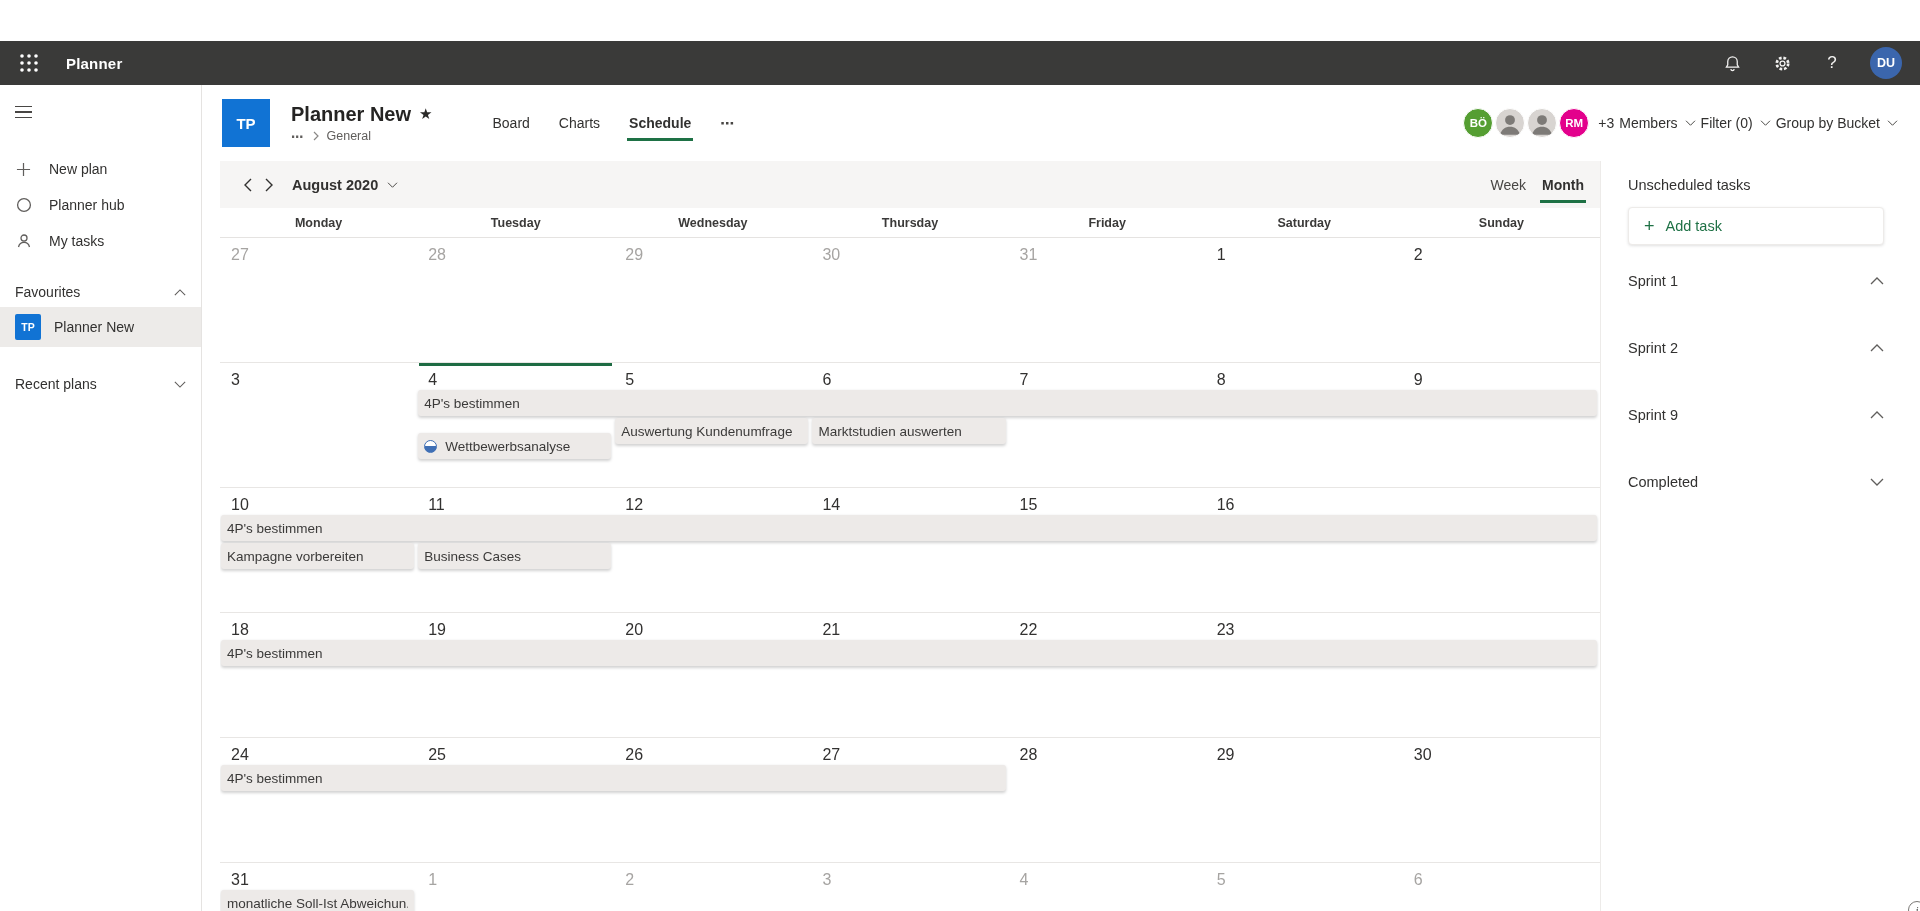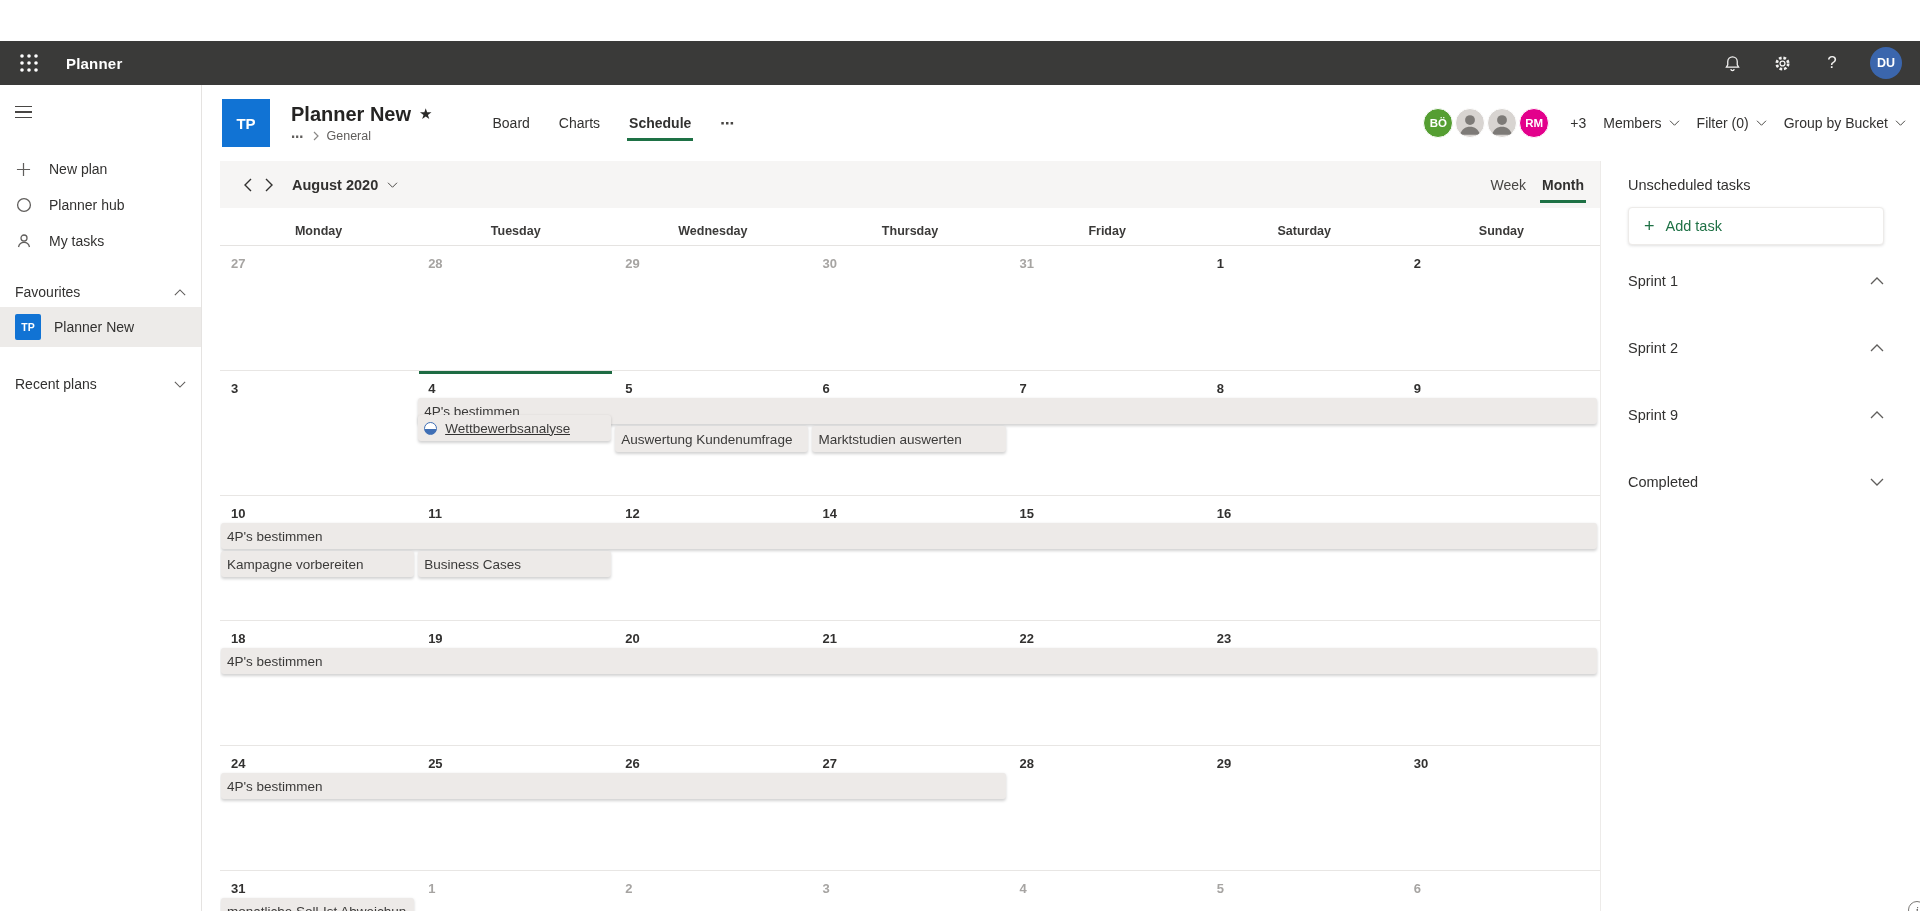--- a/index.html
+++ b/index.html
@@ -41,45 +41,45 @@
   .plan-title { font-size:20px; font-weight:600; color:#252423; }
   .fav-star { font-size:15px; color:#2b2a29; cursor:pointer; }
   .breadcrumb { display:flex; align-items:center; gap:8px; margin-top:3px; font-size:12.5px; color:#605e5c; }
   .crumb-more { letter-spacing:1px; cursor:pointer; font-weight:700; }
   .crumb-link { cursor:pointer; }
   .tabs { display:flex; gap:25px; margin-left:58px; align-items:center; }
   .tab { font-size:14px; color:#323130; cursor:pointer; position:relative; padding:4px 2px; }
   .tab.active { font-weight:700; }
   .tab.active::after { content:""; position:absolute; left:0; right:0; bottom:-6px; height:3px; background:#1e7145; }
   .tab.more { color:#484644; letter-spacing:1px; font-weight:700; }
-  .header-right { margin-left:auto; display:flex; align-items:center; gap:17px; padding-right:14px; }
+  .header-right { margin-left:auto; display:flex; align-items:center; gap:5px; padding-right:22px; }
   .avatars { display:flex; }
   .avatar { width:30px; height:30px; border-radius:50%; color:#fff; font-size:11.5px; font-weight:700; display:flex; align-items:center; justify-content:center; margin-left:2px; cursor:pointer; border:1px solid #fff; overflow:hidden; }
   .avatar.photo { background:#d8d4d1; }
   .overflow-count { font-size:14px; color:#323130; margin-left:4px; cursor:pointer; }
   .dropdown { display:flex; align-items:center; gap:7px; font-size:14px; color:#323130; cursor:pointer; }
 
   
   .content { flex:1; display:flex; min-height:0; }
   .calendar-section { width:1398px; flex:none; padding-left:18px; display:flex; flex-direction:column; min-height:0; }
 
   .cal-toolbar { height:47px; flex:none; background:#f6f5f4; display:flex; align-items:center; padding:0 16px; }
   .nav-arrow { width:22px; height:22px; display:flex; align-items:center; justify-content:center; cursor:pointer; }
   .month-label { display:flex; align-items:center; gap:9px; margin-left:12px; font-size:14.5px; font-weight:600; color:#323130; cursor:pointer; }
   .view-toggle { margin-left:auto; display:flex; gap:16px; align-items:center; }
   .view-opt { font-size:14px; color:#484644; cursor:pointer; position:relative; }
   .view-opt.active { font-weight:700; color:#323130; }
   .view-opt.active::after { content:""; position:absolute; left:-2px; right:-2px; bottom:-10px; height:3px; background:#1e7145; }
 
-  .weekday-row { height:30px; flex:none; display:grid; grid-template-columns:repeat(7,1fr); align-items:center; text-align:center; font-size:12.5px; font-weight:700; color:#3b3a39; border-bottom:1px solid #e5e3e1;margin-top:8px; }
+  .weekday-row { height:30px; flex:none; display:grid; grid-template-columns:repeat(7,1fr); align-items:center; text-align:center; font-size:12.5px; font-weight:700; color:#3b3a39; border-bottom:1px solid #e5e3e1; }
   .weeks { flex:1; overflow:hidden; }
   .week-row { position:relative; height:125px; border-bottom:1px solid #e8e6e4; }
   .day-grid { position:absolute; inset:0; display:grid; grid-template-columns:repeat(7,1fr); }
   .day-cell { padding:8px 0 0 11px; cursor:pointer; }
-  .day-num { font-size:13px; font-weight:700; color:#323130; }
+  .day-num { font-size:16px; font-weight:400; color:#323130; }
   .day-num.out { color:#a6a4a2; }
   .today-line { position:absolute; top:0; height:3px; background:#1e6b43; }
   .task-bar { position:absolute; height:26px; background:#edeae8; border-radius:3px; box-shadow:0 1.5px 3px rgba(0,0,0,.18); display:flex; align-items:center; padding:0 6px; cursor:pointer; overflow:hidden;text-align:center; }
   .task-label { font-size:13.5px; color:#3b3a39; white-space:nowrap; overflow:hidden; }
   .progress-icon { width:13px; height:13px; flex:none; border-radius:50%; border:1.5px solid #3f6fb5; background:linear-gradient(to bottom,#ffffff 50%,#3f6fb5 50%); margin-right:8px; }
 
   
   .right-panel { width:320px; flex:none; border-left:1px solid #edebe9; padding:16px 36px 0 27px; }
   .panel-title { font-size:14.5px; color:#323130; }
   .add-task-card { margin-top:14px; height:38px; background:#fff; border:1px solid #edebe9; border-radius:4px; box-shadow:0 1px 3px rgba(0,0,0,.12); display:flex; align-items:center; gap:11px; padding:0 15px; color:#1e7145; font-size:14.5px; cursor:pointer; }
@@ -302,21 +302,21 @@
                 <div class="day-cell"><span class="day-num">5</span></div>
                 <div class="day-cell"><span class="day-num">6</span></div>
                 <div class="day-cell"><span class="day-num">7</span></div>
                 <div class="day-cell"><span class="day-num">8</span></div>
                 <div class="day-cell"><span class="day-num">9</span></div>
               </div>
               <div class="today-line" style="left: calc(14.2857% + 2px); width: calc(14.2857% - 4px);"></div>
               <div class="task-bar" style="left: calc(14.2857% + 1px); width: calc(85.7143% - 4px); top: 27px;">
                 <span class="task-label">4P's bestimmen</span>
               </div>
-              <div class="task-bar" style="left: calc(14.2857% + 1px); width: calc(14.2857% - 4px); top: 44px; text-decoration: underline;">
+              <div class="task-bar" style="left: calc(14.2857% + 1px); width: calc(14.2857% - 4px); top: 70px;">
                 <span class="progress-icon"></span>
                 <span class="task-label">Wettbewerbsanalyse</span>
               </div>
               <div class="task-bar" style="left: calc(28.5714% + 1px); width: calc(14.2857% - 4px); top: 55px;">
                 <span class="task-label">Auswertung Kundenumfrage</span>
               </div>
               <div class="task-bar" style="left: calc(42.8571% + 1px); width: calc(14.2857% - 4px); top: 55px;">
                 <span class="task-label">Marktstudien auswerten</span>
               </div>
             </div>

